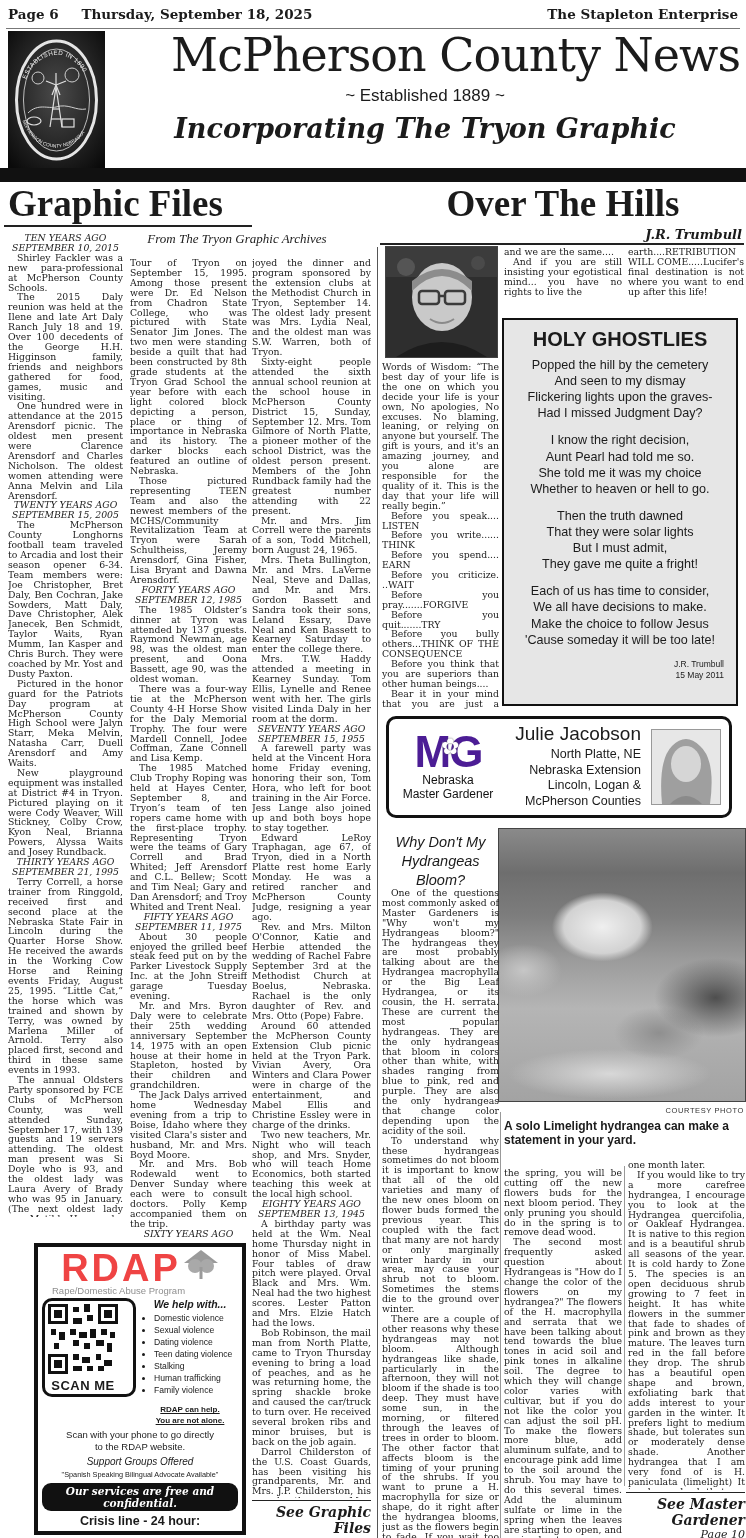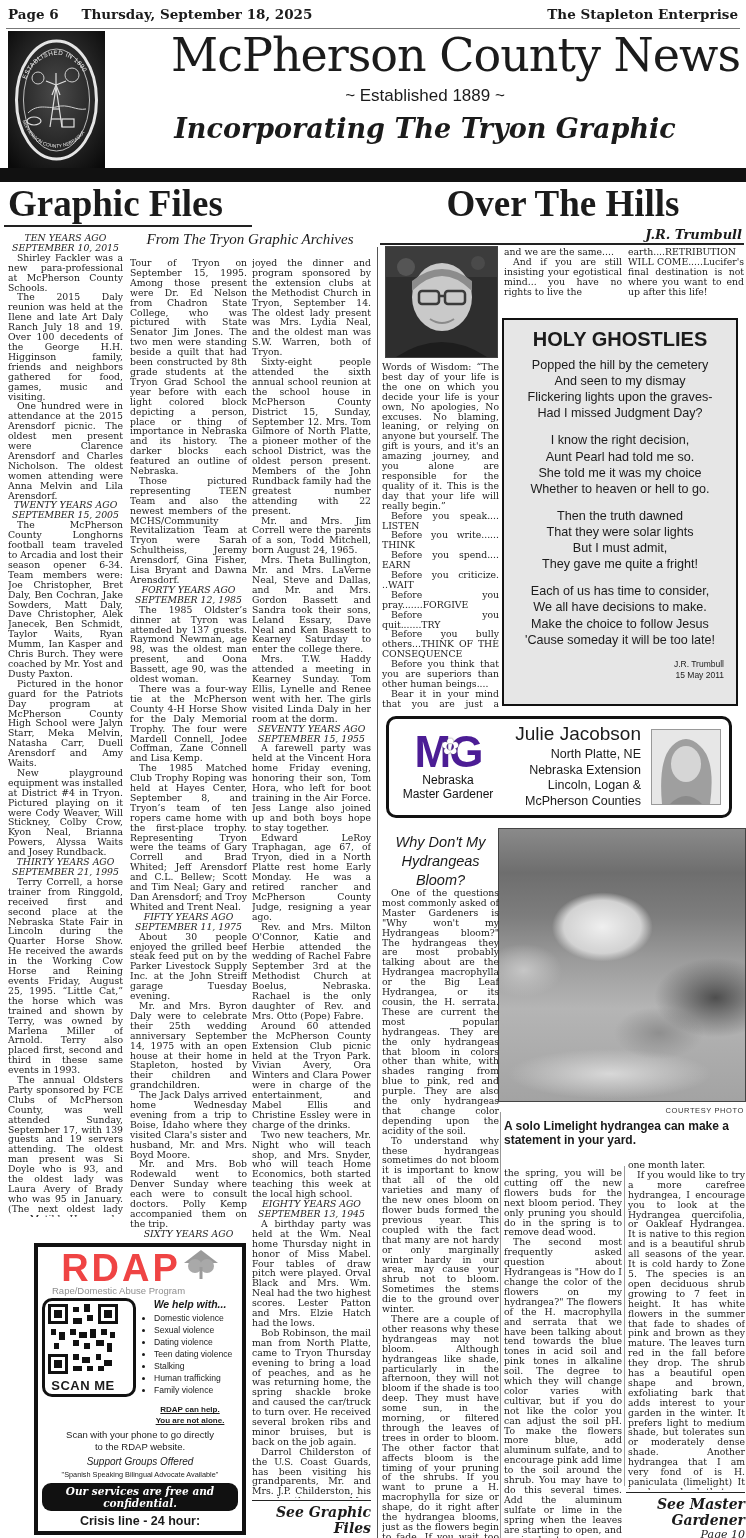--- a/index.html
+++ b/index.html
@@ -19,22 +19,22 @@
   .black-bar{position:absolute;left:0;top:168px;width:746px;height:14px;background:#111;}
   
   .gf-title{position:absolute;left:8px;top:182px;font-family:"Liberation Serif",serif;
             font-size:37px;font-weight:bold;margin:0;}
   .gf-rule{position:absolute;left:4px;top:225px;width:248px;border-top:2px solid #222;}
   .oth-title{position:absolute;left:380px;top:182px;width:366px;text-align:center;
              font-family:"Liberation Serif",serif;font-size:37px;font-weight:bold;margin:0;}
   .oth-byline{position:absolute;right:4px;top:227px;width:220px;text-align:right;
               font-style:italic;font-weight:bold;font-size:13px;}
   .oth-rule{position:absolute;left:380px;top:243px;right:2px;border-top:2px solid #222;}
-  .archives-heading{position:absolute;left:125px;top:231px;width:250px;text-align:center;
-                    font-style:italic;font-size:15px;font-family:"Liberation Serif",serif;}
+  .archives-heading{position:absolute;left:112px;top:231px;width:250px;text-align:center;
+                    font-style:italic;font-size:13px;font-family:"Liberation Serif",serif;}
   .vdiv{position:absolute;width:0;border-left:1px solid #555;}
   .vdiv-main{left:377px;top:247px;height:1291px;}
   .vdiv-45{left:500px;top:1112px;height:426px;border-left-color:#999;}
   .vdiv-56{left:624px;top:1166px;height:320px;border-left-color:#999;}
   
   .col{position:absolute;text-align:justify;font-size:9.3px;line-height:9.9px;overflow:hidden;}
   .col p{margin:0;text-indent:9px;}
   .col p.cont{text-indent:0;}
   .col p.era{text-align:center;font-style:italic;text-indent:0;white-space:pre-line;}
   #gf-col1{left:8px;top:233px;width:115px;height:984px;}

